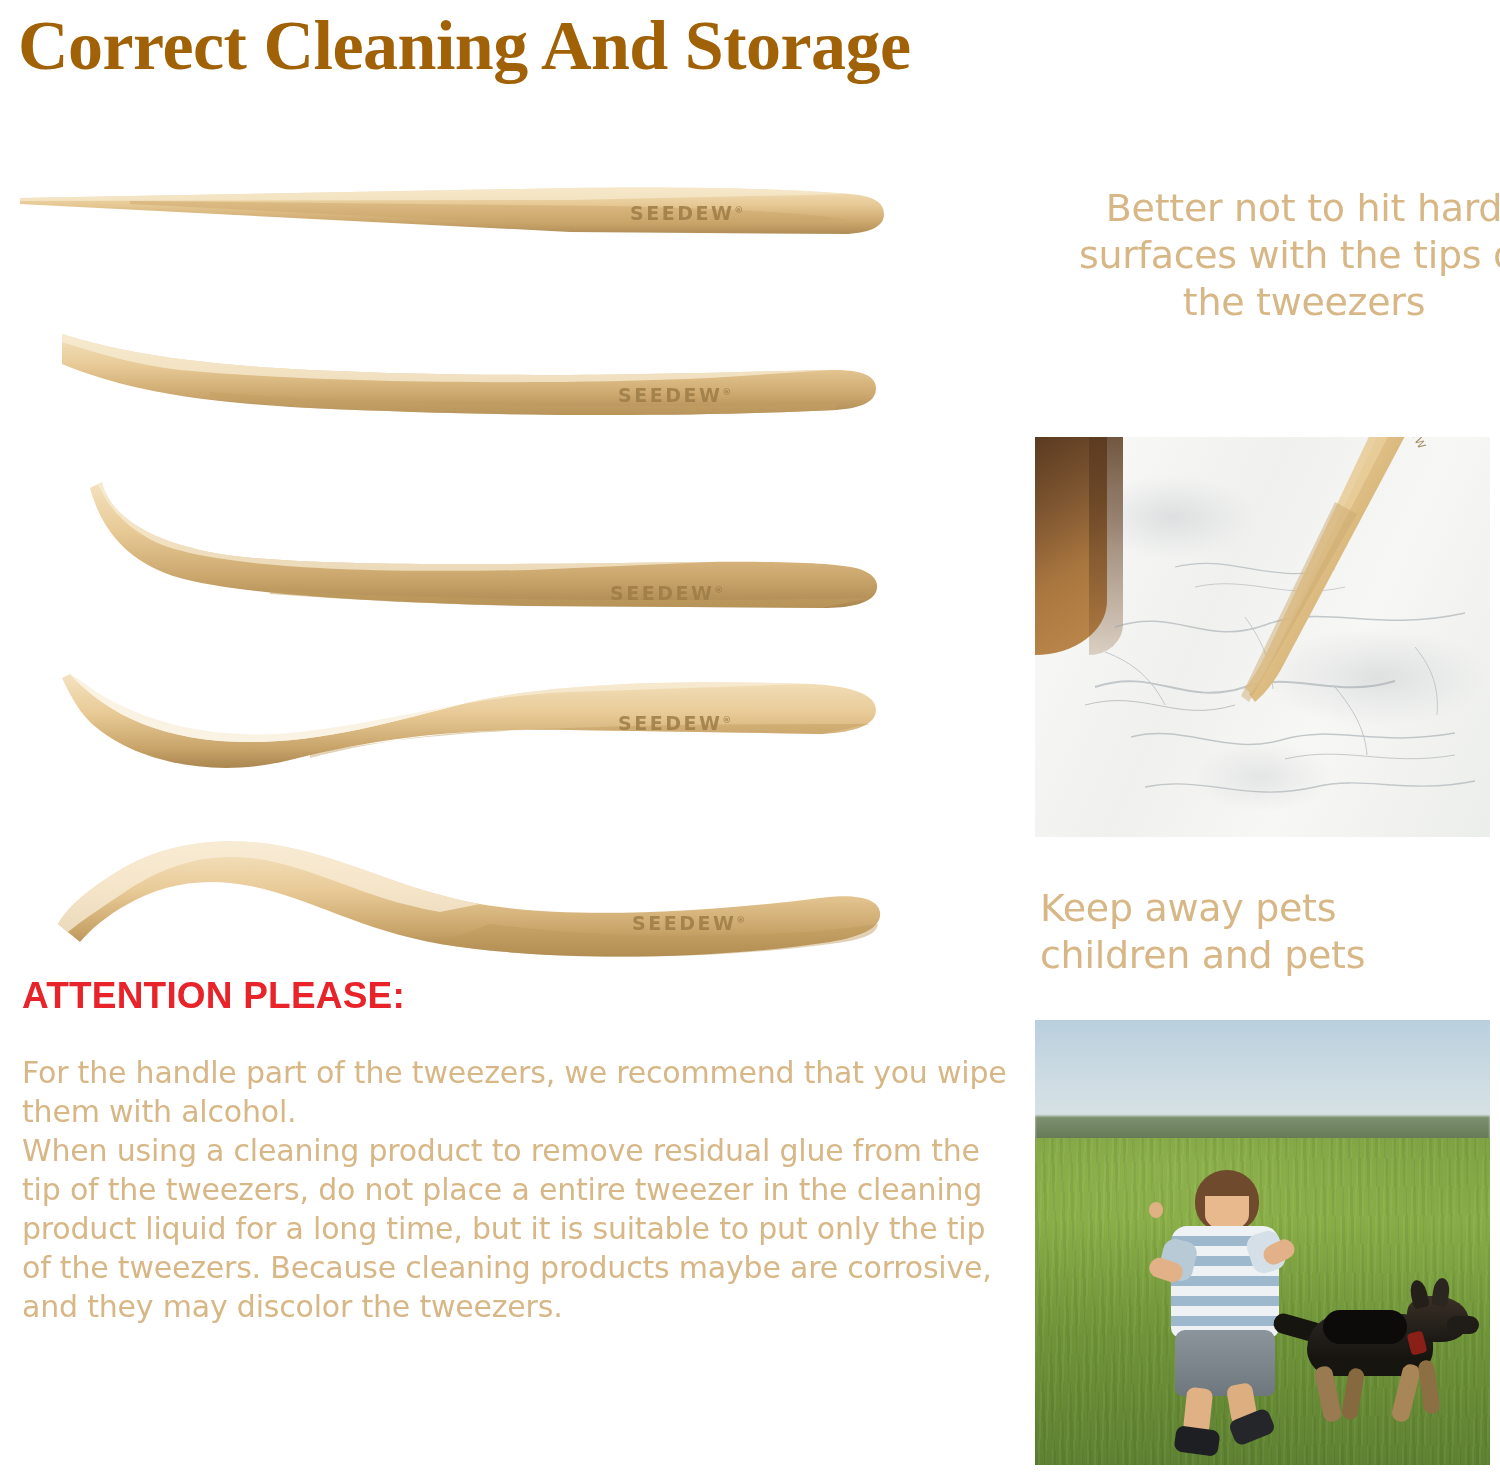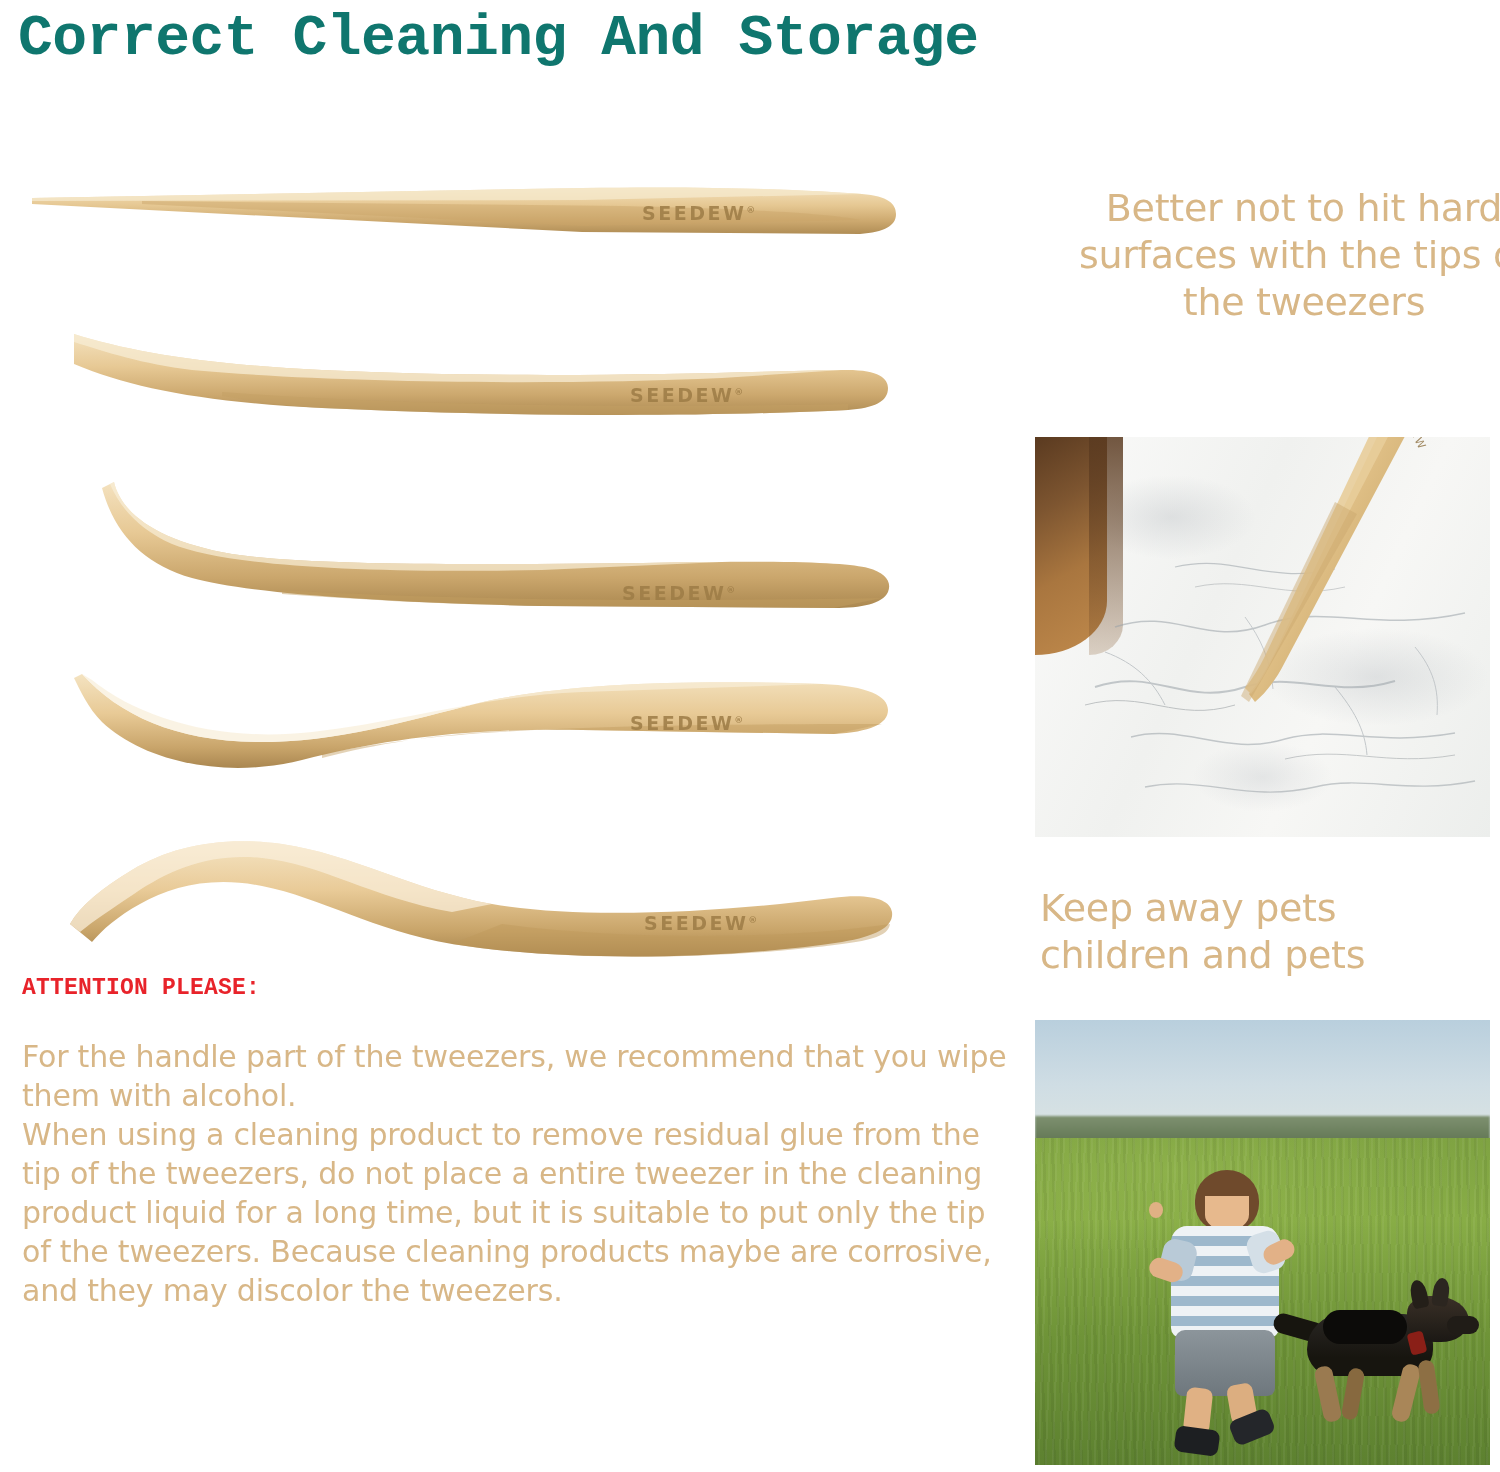--- a/index.html
+++ b/index.html
@@ -14,39 +14,39 @@
     font-family: "Liberation Sans", sans-serif;
     overflow: hidden;
   }
 
   
   .page-title {
     position: absolute;
     left: 18px;
     top: 6px;
     width: 1470px;
-    font-family: Liberation Mono, monospace;
-    font-size: 58px;
+    font-family: Liberation Serif, serif;
+    font-size: 70px;
     font-weight: 700;
     letter-spacing: -0.5px;
-    color: #0f766e;
+    color: #a16207;
     white-space: nowrap;
   }
 
   
   .tweezer-panel {
     position: absolute;
     left: 10px;
     top: 160px;
     width: 960px;
     height: 800px;
   }
   .tweezer-row {
     position: absolute;
-    left: 12px;
+    left: 0;
     width: 930px;
     height: 150px;
   }
   .tweezer-svg { display: block; }
 
   .brand-mark {
     position: absolute;
     font-family: "DejaVu Sans", sans-serif;
     font-size: 19px;
     font-weight: 700;
@@ -61,22 +61,22 @@
   }
 
   
   .attention-wrap {
     position: absolute;
     left: 22px;
     top: 975px;
     width: 990px;
   }
   .attention-heading {
-    font-family: Liberation Mono, monospace;
-    font-size: 23px;
+    font-family: Liberation Sans, sans-serif;
+    font-size: 37px;
     font-weight: 700;
     color: #e8232a;
     margin: 0 0 4px 0;
     letter-spacing: 0.2px;
   }
   .attention-body {
     font-family: "DejaVu Sans", sans-serif;
     font-size: 30px;
     line-height: 39px;
     color: #d8b787;

